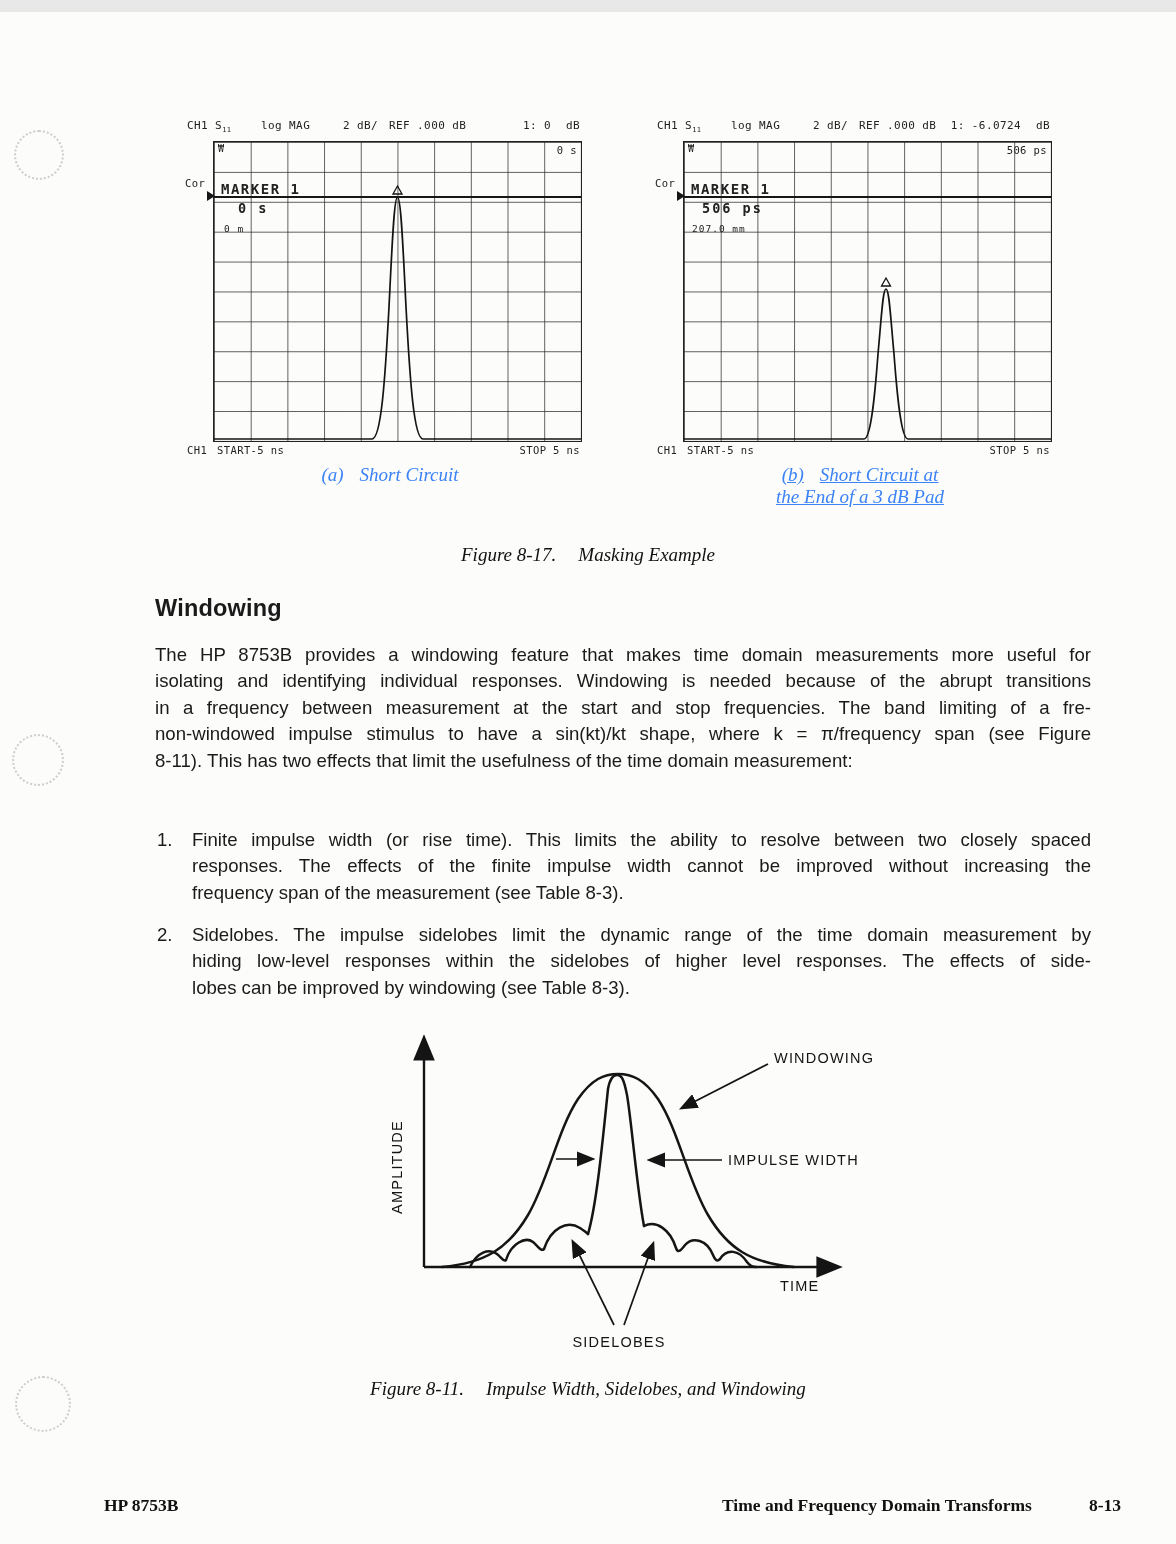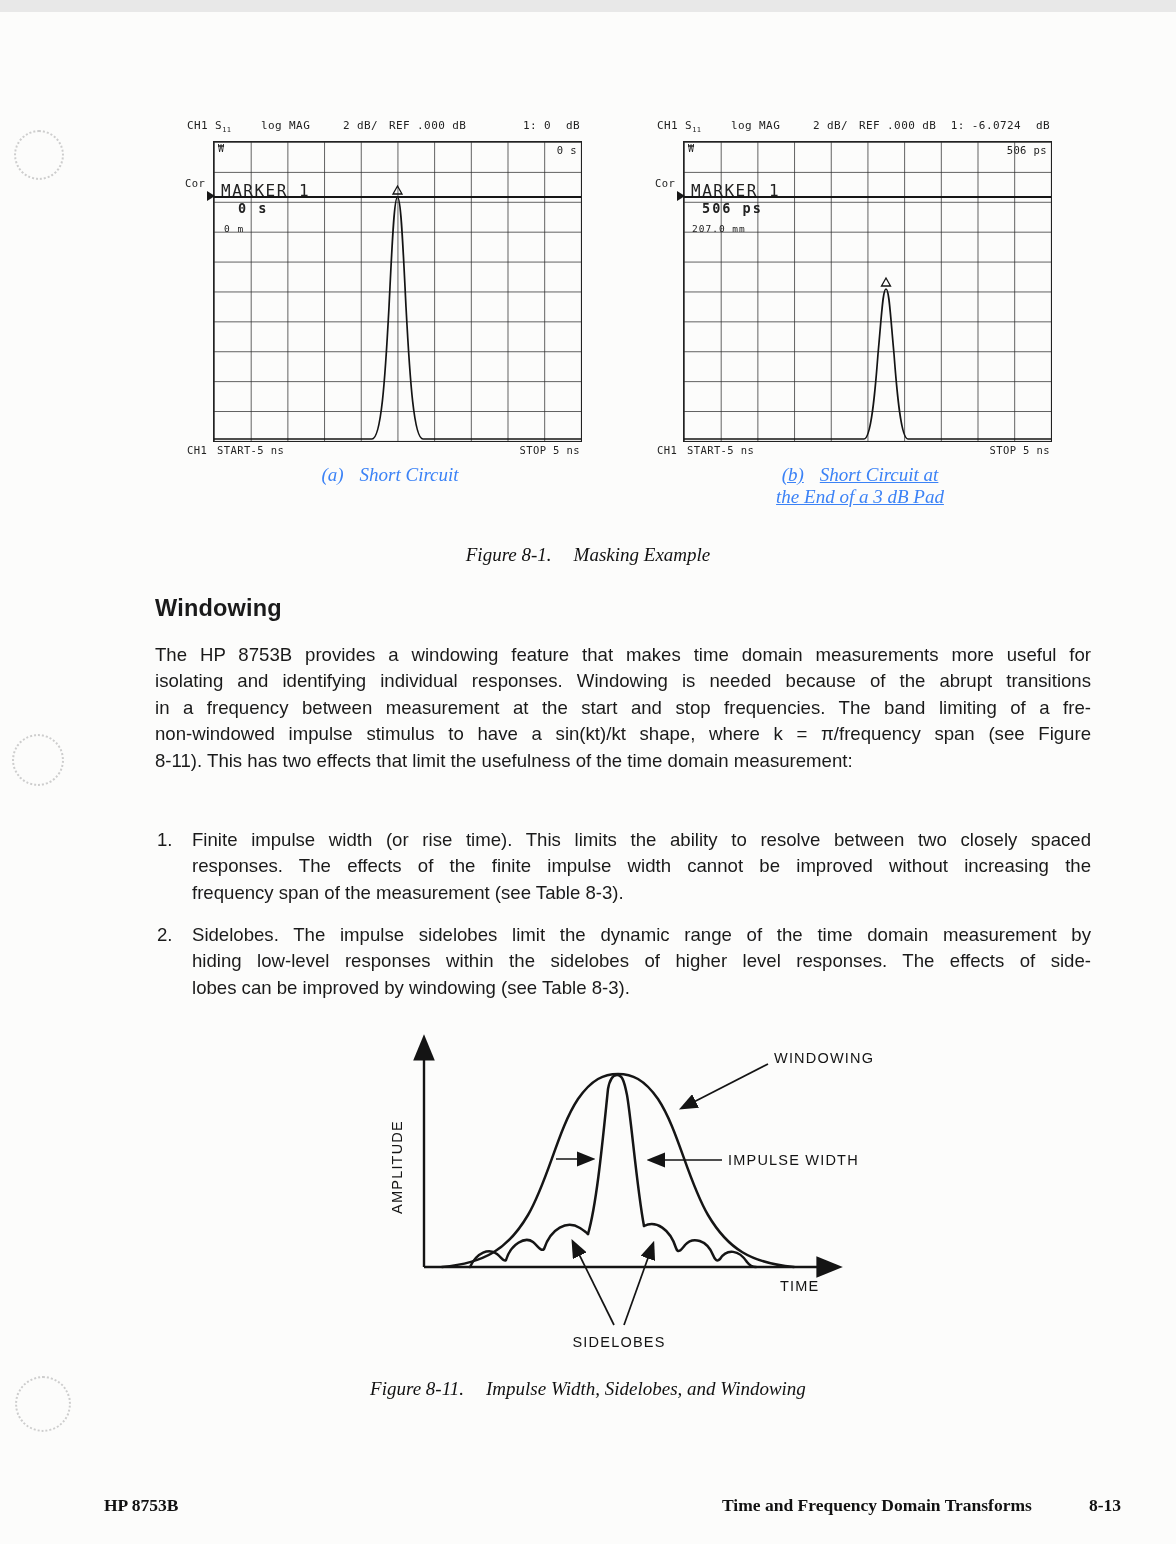--- a/index.html
+++ b/index.html
@@ -18,21 +18,21 @@
   .grid{position:absolute;left:28px;top:26px;width:367px;height:299px;
         border:1.6px solid #222;box-sizing:content-box;
         background-image:linear-gradient(to right,rgba(45,45,45,.75) 1px,transparent 1px),
                          linear-gradient(to bottom,rgba(45,45,45,.75) 1px,transparent 1px);
         background-size:36.7px 29.9px;}
   .flag{position:absolute;left:4px;top:1px;font-size:10px;letter-spacing:-1px;}
   .subhdr{position:absolute;right:4px;top:2px;font-size:10.5px;}
   .refline{position:absolute;left:0;right:0;top:54px;height:2px;background:#161616;}
   .refmark{position:absolute;left:-7px;top:49px;width:0;height:0;
            border-left:8px solid #161616;border-top:5px solid transparent;border-bottom:5px solid transparent;}
-  .mkr{position:absolute;left:7px;top:39px;font-size:16px;letter-spacing:1.5px;}
+  .mkr{position:absolute;left:7px;top:39px;font-size:14px;letter-spacing:1.5px;font-weight:bold;}
   .mkv1{position:absolute;font-size:13.5px;font-weight:bold;letter-spacing:2px;}
   .mkv2{position:absolute;font-size:9.5px;letter-spacing:1px;}
   .trace{position:absolute;left:0;top:0;width:367px;height:299px;}
   .bot{position:absolute;top:329px;white-space:nowrap;font-size:10.5px;}
 
   
   .scap{position:absolute;width:410px;text-align:center;
         font-family:"Liberation Serif",serif;font-style:italic;font-size:19px;color:#3b82f6;}
   .scap .tag{margin-right:16px;}
   .figcap{position:absolute;left:0;width:1176px;text-align:center;
@@ -118,21 +118,21 @@
 
   <div class="scap" style="left:185px;top:452px;">
     <span class="tag">(a)</span><span>Short Circuit</span>
   </div>
   <div class="scap" style="left:655px;top:452px;text-decoration:underline;">
     <div><span class="tag">(b)</span><span>Short Circuit at</span></div>
     <div>the End of a 3 dB Pad</div>
   </div>
 
   <div class="figcap" style="top:532px;">
-    <span class="flabel">Figure 8-1.</span><span>Masking Example</span>
+    <span class="flabel">Figure 8-17.</span><span>Masking Example</span>
   </div>
 
   <div class="h1">Windowing</div>
 
   <div class="para">
     <div class="jl">The HP 8753B provides a windowing feature that makes time domain measurements more useful for</div>
     <div class="jl">isolating and identifying individual responses. Windowing is needed because of the abrupt transitions</div>
     <div class="jl">in a frequency between measurement at the start and stop frequencies. The band limiting of a fre-</div>
     <div class="jl">non-windowed impulse stimulus to have a sin(kt)/kt shape, where k = π/frequency span (see Figure</div>
     <div class="jl last">8-11). This has two effects that limit the usefulness of the time domain measurement:</div>

